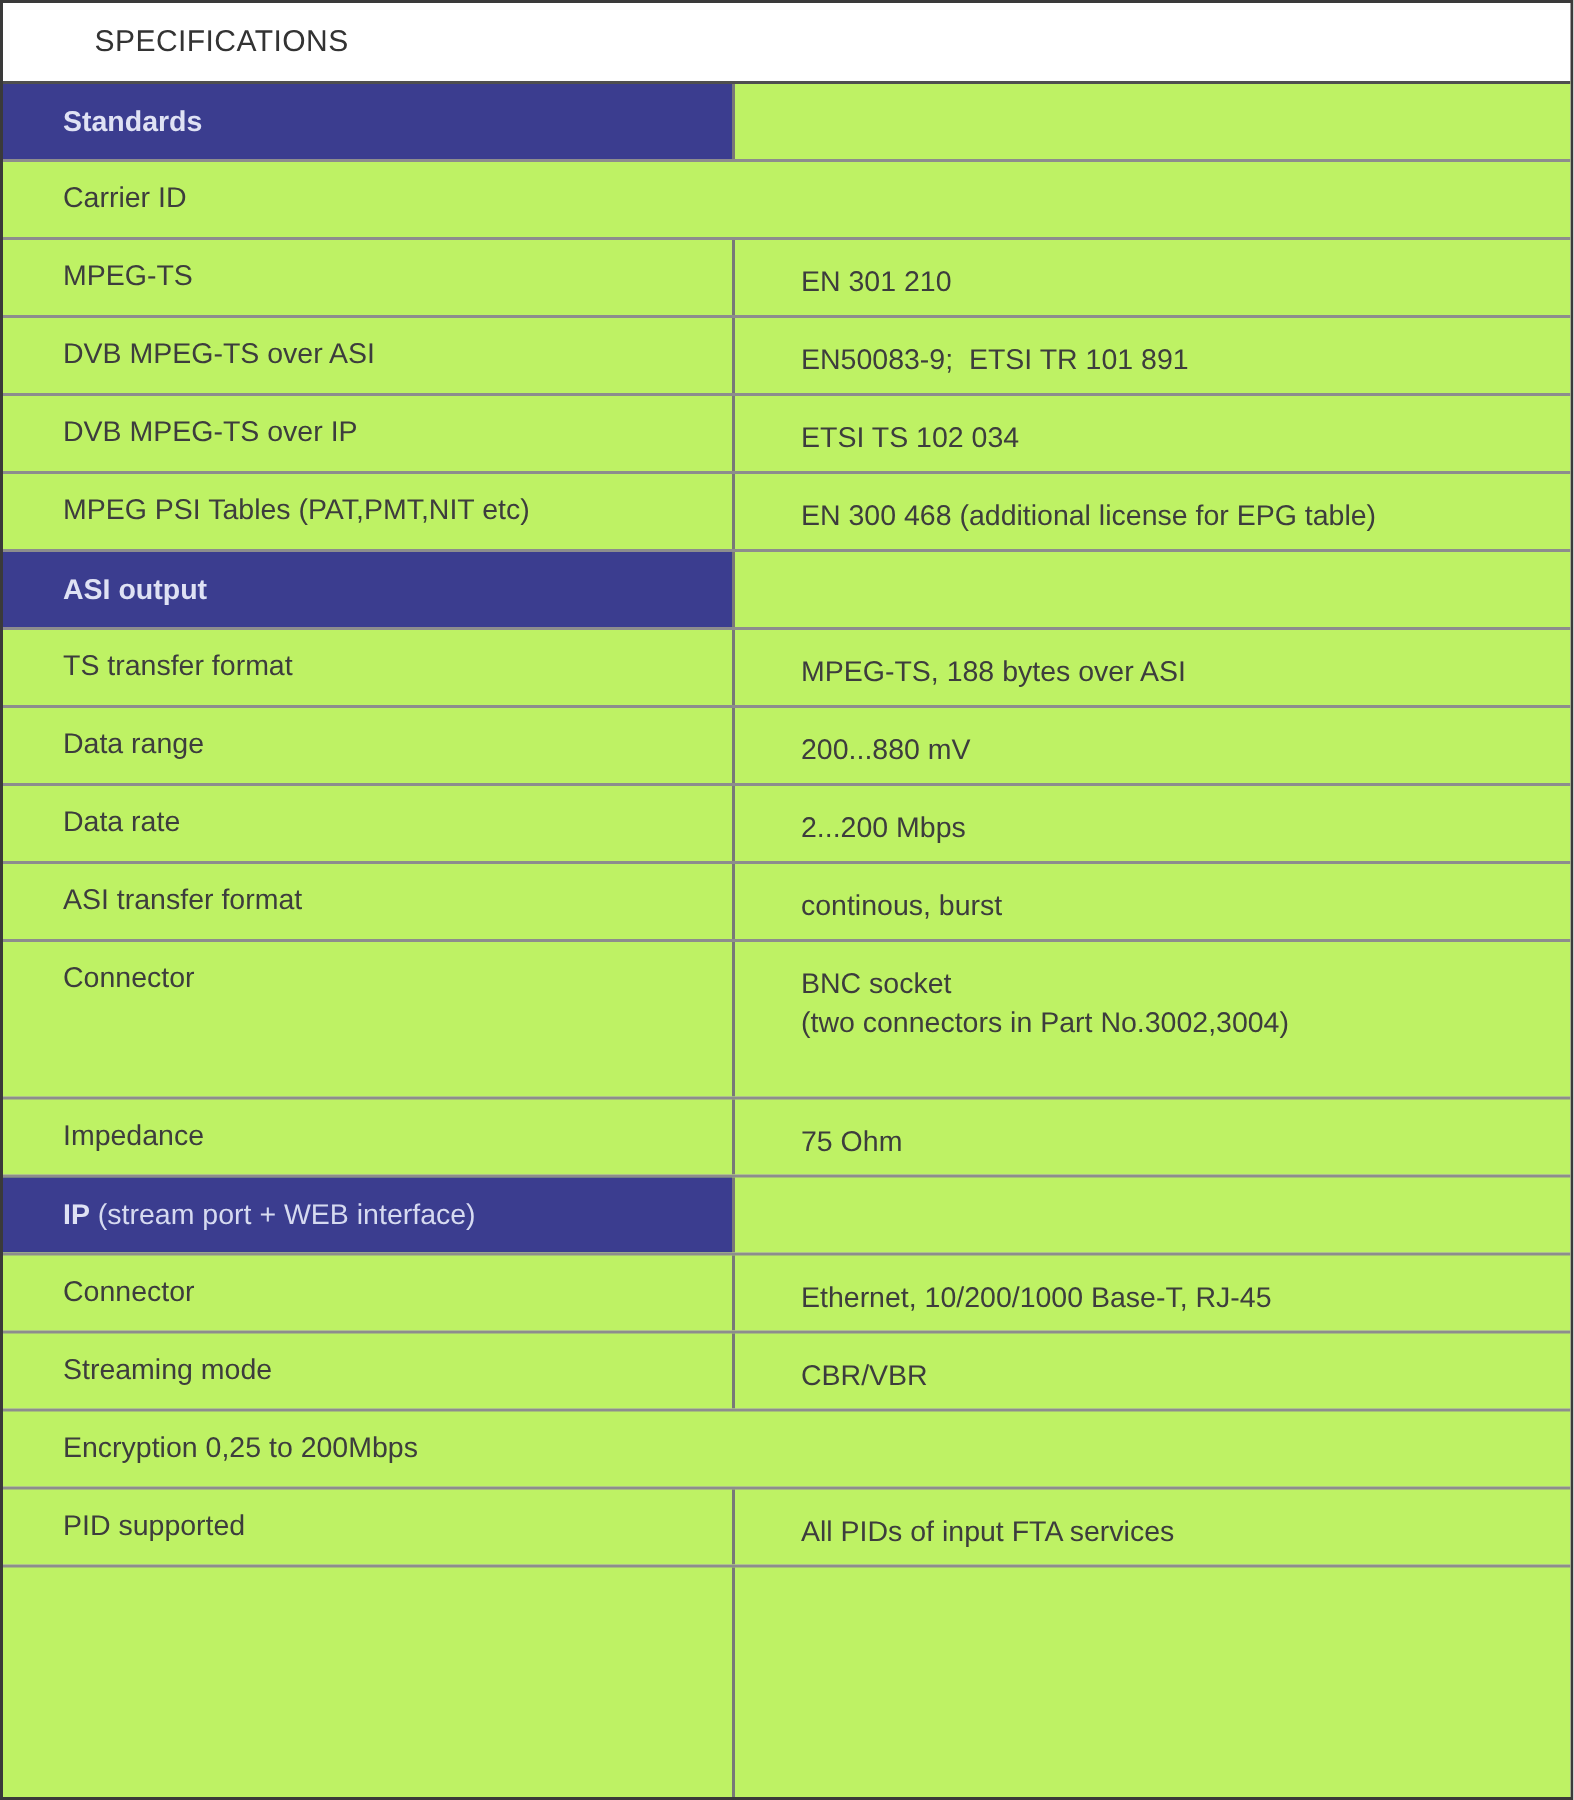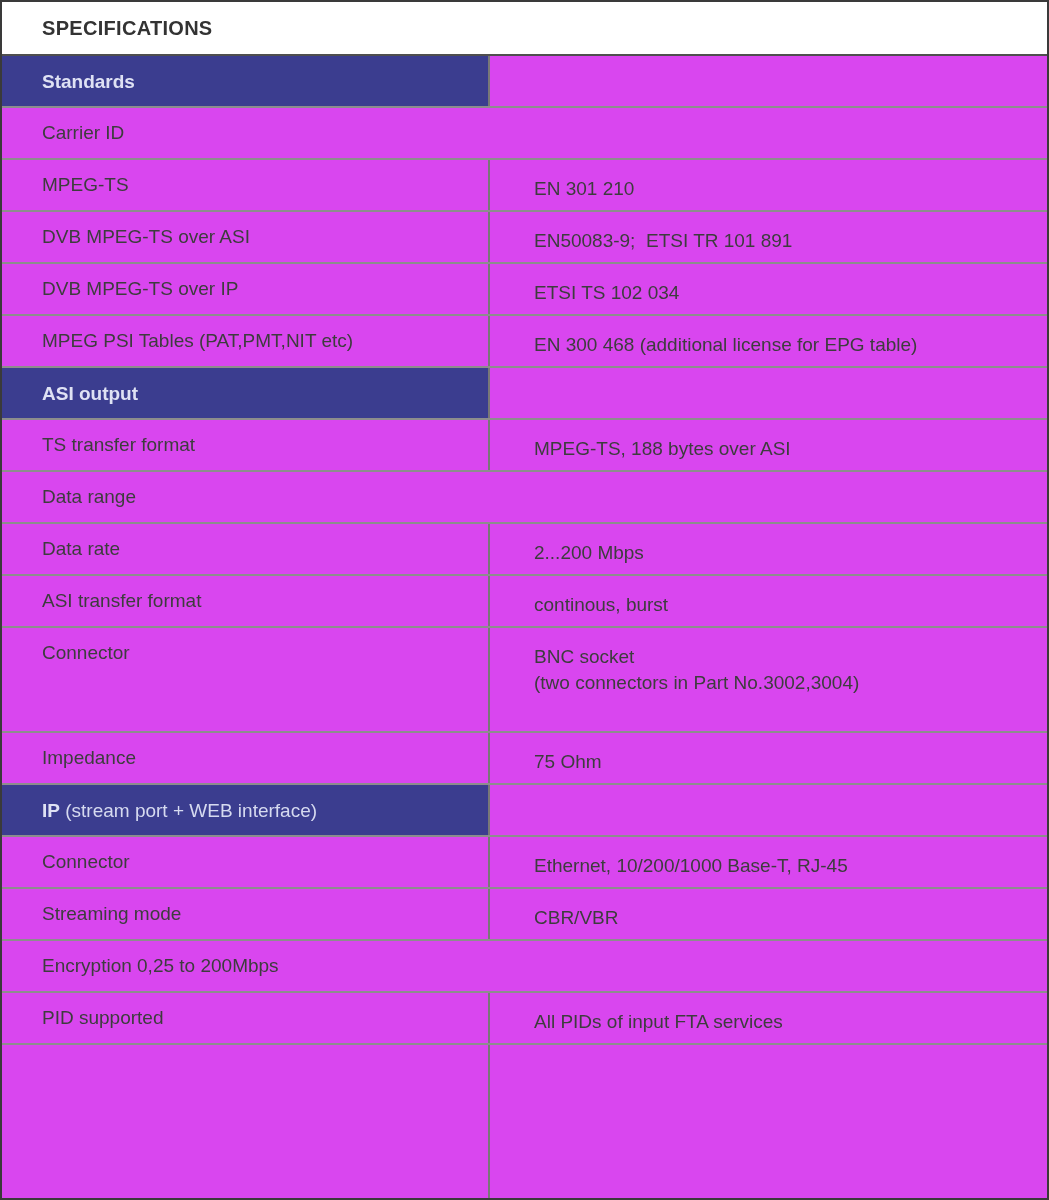--- a/index.html
+++ b/index.html
@@ -18,35 +18,36 @@
     background: #ffffff;
     overflow: hidden;
   }
   .title-row {
     box-sizing: border-box;
     flex: 0 0 52px;
     display: flex;
     align-items: center;
     padding-left: 40px;
     font-size: 20px;
-    font-weight: bold;
+    font-weight: normal;
     letter-spacing: 0.3px;
     color: #333333;
+    margin-left: 21px;
   }
   .rows-host {
     display: flex;
     flex-direction: column;
     flex: 1 1 auto;
   }
   .row {
     box-sizing: border-box;
     display: flex;
     flex: 0 0 52px;
     border-top: 2px solid #8d8d8d;
-    background: #d946ef;
+    background: #bef264;
   }
   .rows-host .row:first-child {
     border-top: 2px solid #4f4f4f;
   }
   .row.tall { flex: 0 0 105px; }
   .row.empty { flex: 1 1 auto; }
   .cell {
     box-sizing: border-box;
     font-size: 19px;
     color: #3d3d3d;
@@ -114,20 +115,23 @@
         <div class="cell right"></div>
       </div>
       <div class="row row">
         <div class="cell left">TS transfer format</div>
         <div class="cell right">
           <div>MPEG-TS, 188 bytes over ASI</div>
         </div>
       </div>
       <div class="row row">
         <div class="cell left">Data range</div>
+        <div class="cell right">
+          <div>200...880 mV</div>
+        </div>
       </div>
       <div class="row row">
         <div class="cell left">Data rate</div>
         <div class="cell right">
           <div>2...200 Mbps</div>
         </div>
       </div>
       <div class="row row">
         <div class="cell left">ASI transfer format</div>
         <div class="cell right">

